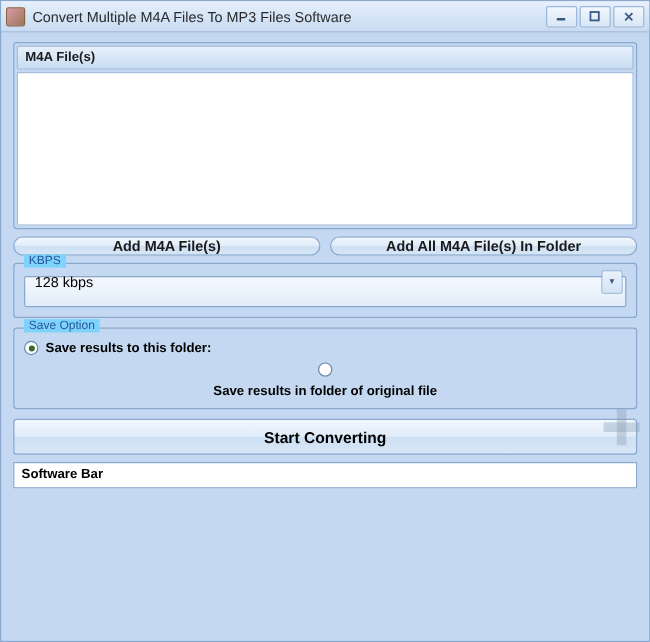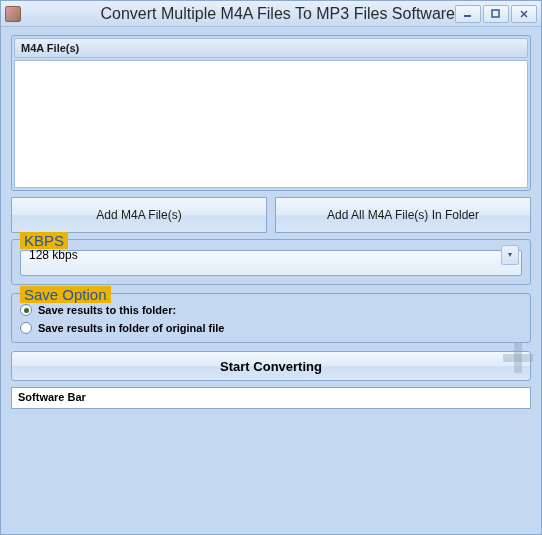--- a/index.html
+++ b/index.html
@@ -28,23 +28,22 @@
   .app-icon {
     width: 16px;
     height: 16px;
     margin-right: 6px;
     background: linear-gradient(135deg,#d9a 0%,#975 100%);
     border: 1px solid #864;
     border-radius: 2px;
   }
   .title-text {
     flex: 1;
-    font-size: 16px;
+    font-size: 12px;
     color: #2a2a2a;
-    text-align: right;
   }
   .win-controls { display: flex; gap: 2px; }
   .win-btn {
     width: 26px;
     height: 18px;
     background: linear-gradient(to bottom, #f2f7fd, #d8e6f6);
     border: 1px solid #9db8d8;
     border-radius: 2px;
     display: flex;
     align-items: center;
@@ -78,45 +77,45 @@
     margin-top: 2px;
     height: 128px;
   }
   .btn-row {
     display: flex;
     gap: 8px;
     margin-bottom: 6px;
   }
   .btn {
     flex: 1;
-    height: 36px;
+    height: 16px;
     background: linear-gradient(to bottom, #f2f7fd 0%, #e0ecf9 48%, #cee0f4 52%, #d7e6f6 100%);
     border: 1px solid #8aa8cc;
-    border-radius: 1px;
-    font-weight: normal;
+    border-radius: 12px;
+    font-weight: bold;
     font-size: 12px;
     font-family: inherit;
     color: #1a1a1a;
     cursor: pointer;
   }
   .fieldset {
     border: 1px solid #8aa8cc;
     border-radius: 3px;
     padding: 10px 8px 8px 8px;
     margin-bottom: 8px;
     position: relative;
   }
   .legend {
     position: absolute;
     top: -8px;
     left: 8px;
-    background: #eab308;
+    background: #7dd3fc;
     padding: 0 4px;
     color: #2a5599;
-    font-size: 15px;
+    font-size: 10px;
   }
   .combo {
     width: 100%;
     height: 26px;
     background: linear-gradient(to bottom, #f4f8fd, #e2edf9);
     border: 1px solid #8aa8cc;
     border-radius: 2px;
     display: flex;
     align-items: center;
     padding: 0 2px 17px 8px;
@@ -279,21 +278,21 @@
         <div class="combo-arrow">▾</div>
       </div>
     </div>
 
     <div class="fieldset">
       <div class="legend">Save Option</div>
       <div class="radio-row">
         <div class="radio checked"></div>
         <span>Save results to this folder:</span>
       </div>
-      <div class="radio-row" style="margin-bottom:0;">
+      <div class="radio-row" style="margin-bottom:0;flex-direction:column;">
         <div class="radio"></div>
         <span>Save results in folder of original file</span>
       </div>
     </div>
 
     <button class="start-btn">Start Converting</button>
 
     <div class="progress-box">
       <span>Software Bar</span>
     </div>

